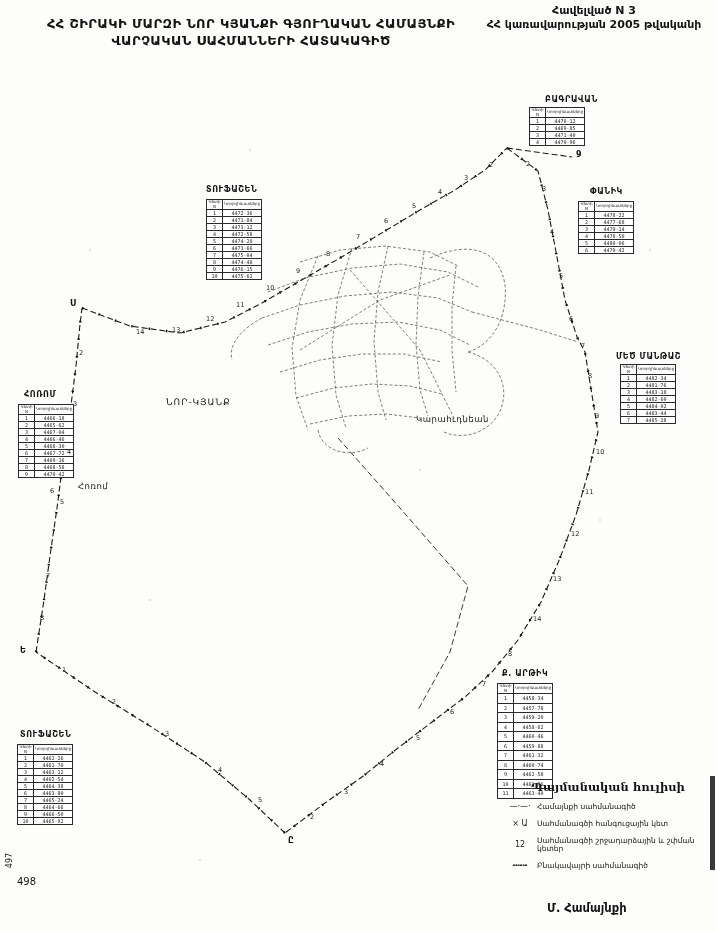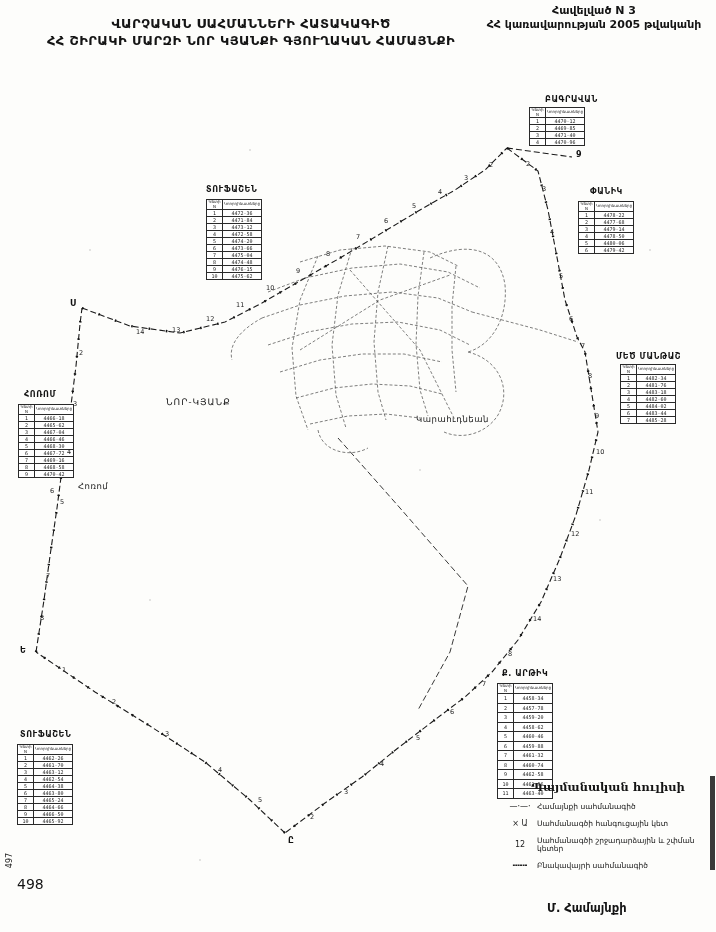--- a/index.html
+++ b/index.html
@@ -18,31 +18,31 @@
   .map-label{position:absolute;white-space:nowrap;color:#222;font-family:Liberation Serif, serif;}
   .pt-num{position:absolute;font-size:6.5px;color:#222;white-space:nowrap;}
   .vtx{position:absolute;font-size:8px;font-weight:bold;color:#111;white-space:nowrap;}
   #legend{position:absolute;left:503px;top:780px;width:210px;}
   #legend-title{text-align:center;font-family:"DejaVu Serif",serif;font-weight:bold;font-size:11.5px;}
   .lg-row{display:flex;align-items:center;margin-top:9px;font-size:7.5px;line-height:8px;}
   .lg-sym{flex:0 0 34px;width:34px;text-align:center;font-size:8px;color:#222;}
   #footer{position:absolute;left:75px;top:880px;font-weight:bold;font-size:11.5px;line-height:16px;}
   #signature{position:absolute;left:547px;top:901px;font-weight:bold;font-size:11.5px;}
   #page-num-rot{position:absolute;left:2px;top:856px;font-size:8px;transform:rotate(-90deg);transform-origin:center;}
-  #page-num{position:absolute;left:17px;top:876px;font-size:14px;}
+  #page-num{position:absolute;left:17px;top:876px;font-size:10px;}
   .edge-smudge{position:absolute;left:710px;top:776px;width:5px;height:94px;background:#161616;opacity:.85;}
 </style>
 </head>
 <body>
 
 <div class="page">
 
   <div id="title">
+    <div>ՀՀ ՇԻՐԱԿԻ ՄԱՐԶԻ ՆՈՐ ԿՅԱՆՔԻ ԳՅՈՒՂԱԿԱՆ ՀԱՄԱՅՆՔԻ</div>
     <div>ՎԱՐՉԱԿԱՆ ՍԱՀՄԱՆՆԵՐԻ ՀԱՏԱԿԱԳԻԾ</div>
-    <div>ՀՀ ՇԻՐԱԿԻ ՄԱՐԶԻ ՆՈՐ ԿՅԱՆՔԻ ԳՅՈՒՂԱԿԱՆ ՀԱՄԱՅՆՔԻ</div>
   </div>
 
   <div id="annex">
     <div>Հավելված N 3</div>
     <div>ՀՀ կառավարության 2005 թվականի</div>
   </div>
 
   <svg id="map-svg" width="716" height="932" viewBox="0 0 716 932">
 
     <path d="M82,308 L130,326 L180,333 L225,322 L262,303 L300,281 L340,258 L380,234 L420,210 L455,190 L485,170 L507,148

